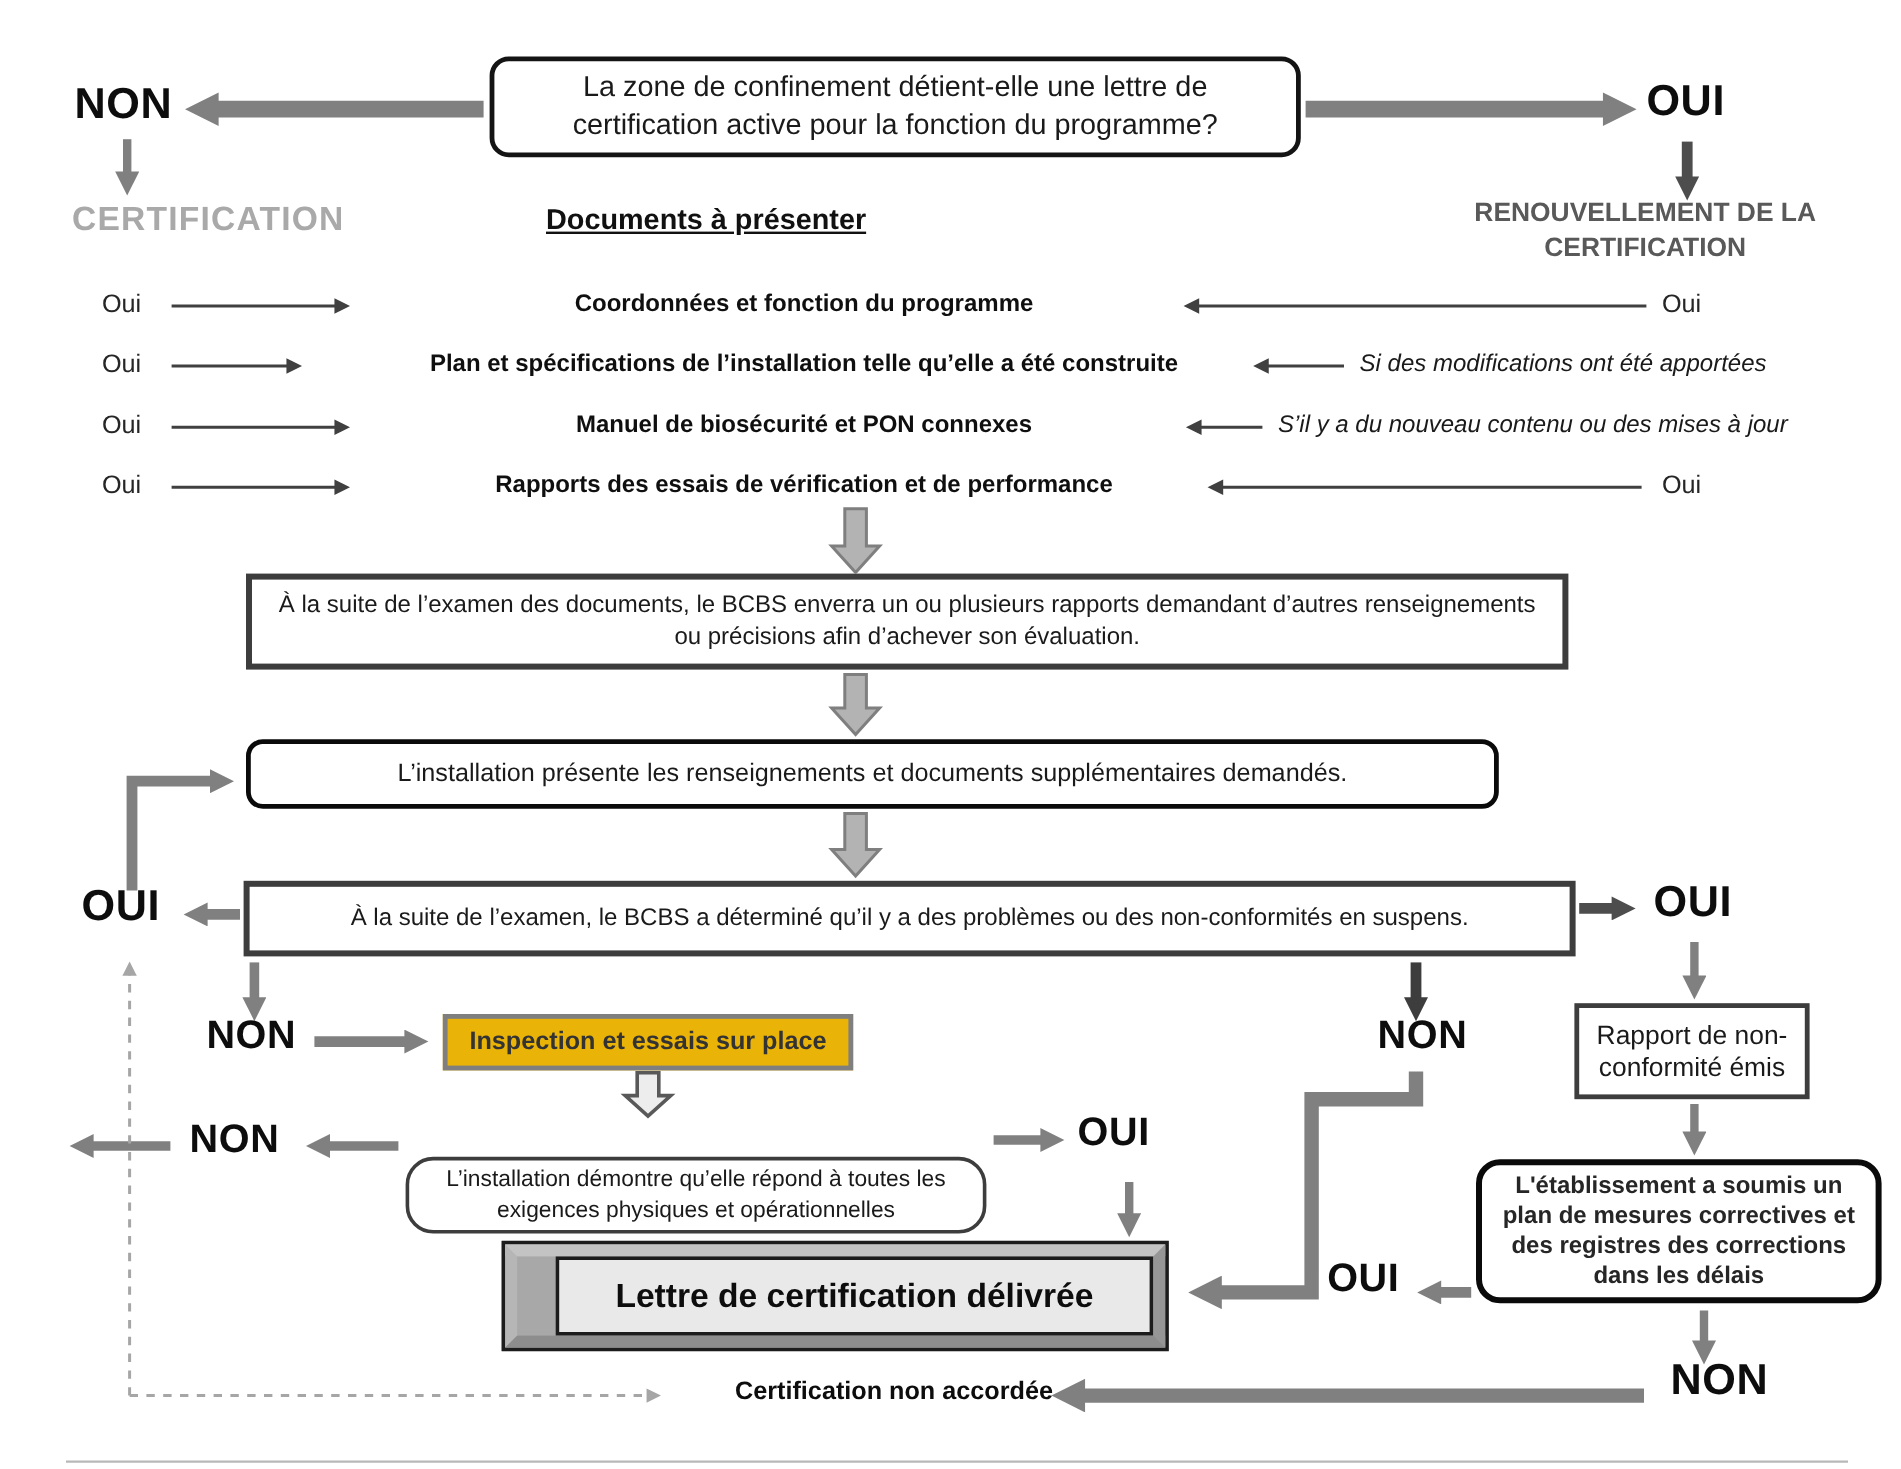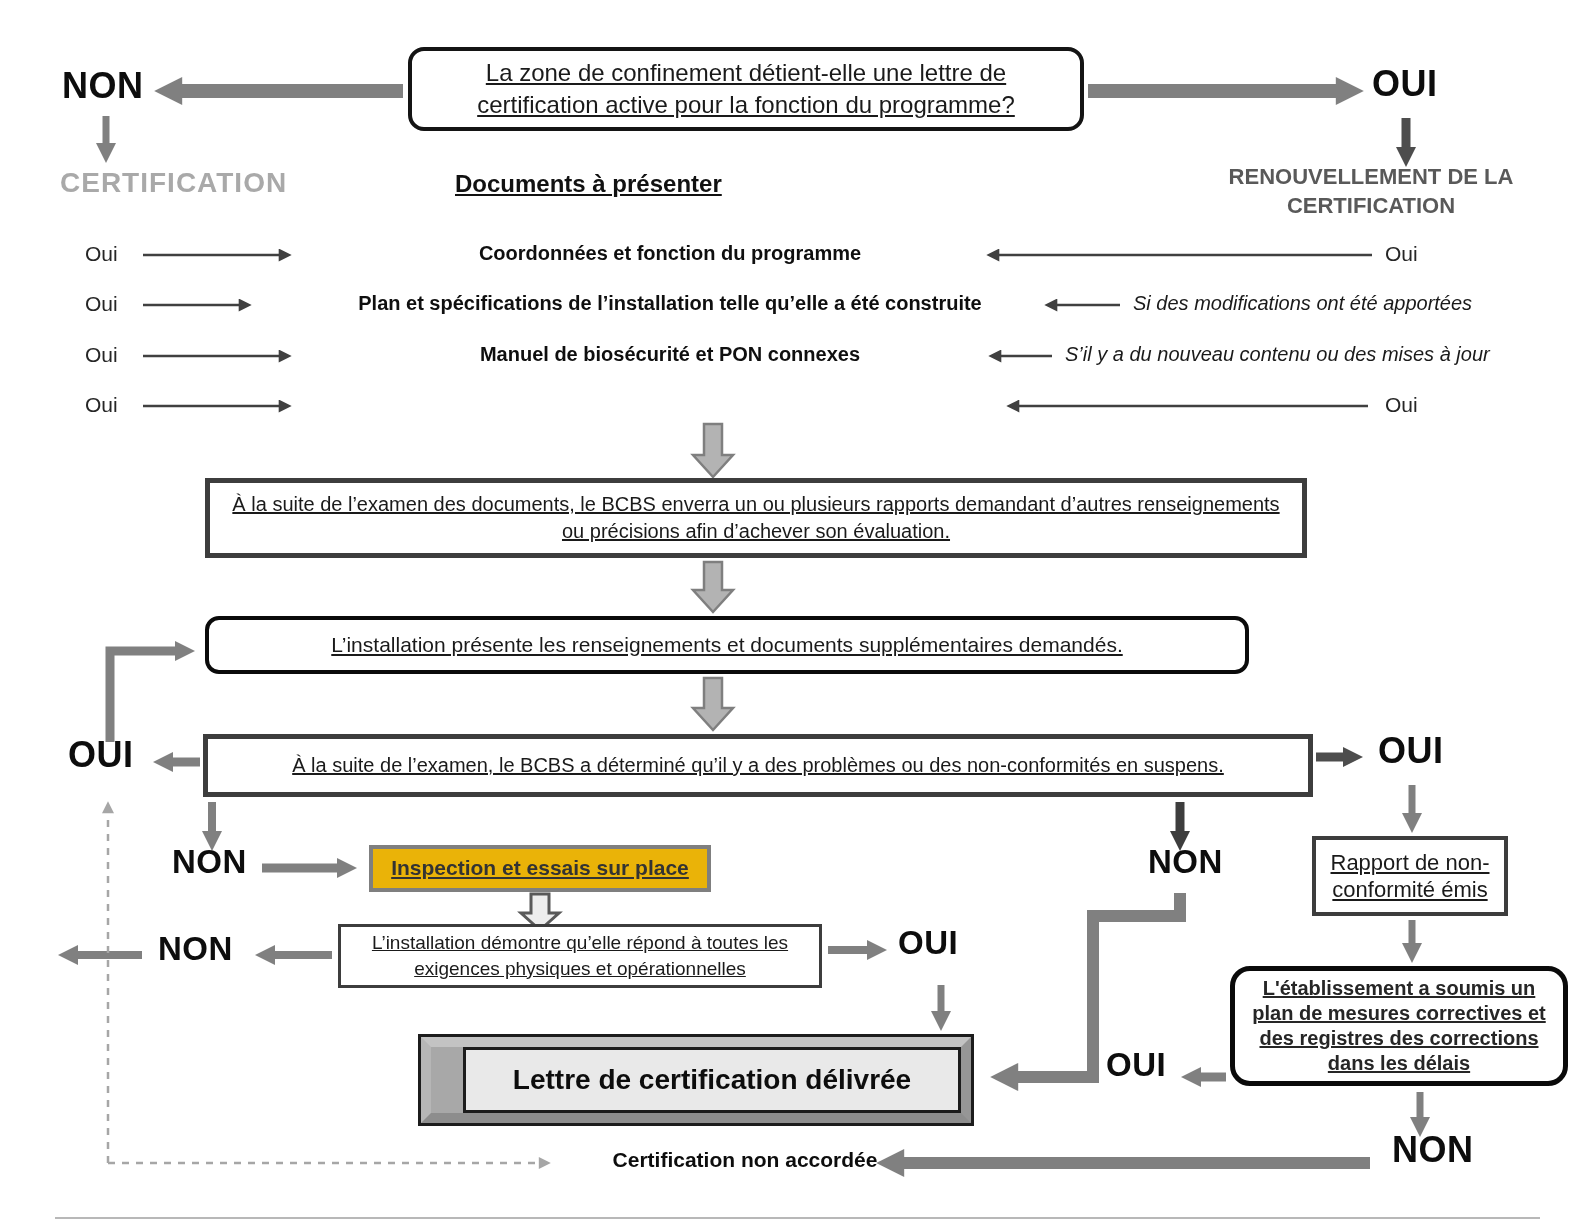--- a/index.html
+++ b/index.html
@@ -5,21 +5,21 @@
   html,body{margin:0;padding:0;background:#ffffff;}
   #canvas{
     position:relative;width:1584px;height:1224px;background:#ffffff;overflow:hidden;
     font-family:"Liberation Sans",sans-serif;color:#1a1a1a;
   }
   #arrows{position:absolute;left:0;top:0;width:1584px;height:1224px;z-index:1;}
   .abs{position:absolute;z-index:2;}
   .decision{font-weight:900;color:#0d0d0d;letter-spacing:0.5px;line-height:1;}
   .d36{font-size:36px;} .d32{font-size:33px;}
   .box{display:flex;align-items:center;justify-content:center;text-align:center;
-       background:#ffffff;box-sizing:border-box;line-height:1.35;text-decoration:underline;}
+       background:#ffffff;box-sizing:border-box;line-height:1.35;}
   .qbox{border:4px solid #141414;border-radius:16px;font-size:24px;padding:0 14px;}
   .sq-dark{border:5px solid #3d3d3d;font-size:20px;padding:0 14px;}
   .round-black{border:4px solid #0a0a0a;border-radius:14px;font-size:21px;padding:0 12px;}
   .nowrap{white-space:nowrap;}
   .gray-label{font-weight:bold;color:#a9a9a9;font-size:28px;letter-spacing:1px;}
   .dark-label{font-weight:bold;color:#595959;font-size:22px;text-align:center;line-height:1.3;}
   .doc-header{font-weight:bold;font-size:24px;text-decoration:underline;color:#111;}
   .oui-small{font-size:21px;color:#262626;}
   .row-title{font-weight:bold;font-size:20px;text-align:center;color:#0f0f0f;white-space:nowrap;}
   .row-italic{font-style:italic;font-size:20px;color:#1a1a1a;white-space:nowrap;}
@@ -121,33 +121,34 @@
 
   <div class="abs oui-small" style="left:85px;top:292px;">Oui</div>
   <div class="abs row-title" style="left:280px;top:292px;width:780px;">Plan et spécifications de l’installation telle qu’elle a été construite</div>
   <div class="abs row-italic" style="left:1133px;top:292px;">Si des modifications ont été apportées</div>
 
   <div class="abs oui-small" style="left:85px;top:343px;">Oui</div>
   <div class="abs row-title" style="left:280px;top:343px;width:780px;">Manuel de biosécurité et PON connexes</div>
   <div class="abs row-italic" style="left:1065px;top:343px;">S’il y a du nouveau contenu ou des mises à jour</div>
 
   <div class="abs oui-small" style="left:85px;top:393px;">Oui</div>
+  <div class="abs row-title" style="left:280px;top:393px;width:780px;">Rapports des essais de vérification et de performance</div>
   <div class="abs oui-small" style="left:1385px;top:393px;">Oui</div>
 
   <div class="abs box sq-dark" style="left:205px;top:478px;width:1102px;height:80px;">À la suite de l’examen des documents, le BCBS enverra un ou plusieurs rapports demandant d’autres renseignements ou précisions afin d’achever son évaluation.</div>
   <div class="abs box round-black" style="left:205px;top:616px;width:1044px;height:58px;">L’installation présente les renseignements et documents supplémentaires demandés.</div>
   <div class="abs box sq-dark nowrap" style="left:203px;top:734px;width:1110px;height:63px;">À la suite de l’examen, le BCBS a déterminé qu’il y a des problèmes ou des non-conformités en suspens.</div>
 
   <div class="abs decision d36" style="left:68px;top:737px;">OUI</div>
   <div class="abs decision d36" style="left:1378px;top:733px;">OUI</div>
   <div class="abs decision d32" style="left:172px;top:845px;">NON</div>
   <div class="abs decision d32" style="left:1148px;top:845px;">NON</div>
 
   <div class="abs box inspection" style="left:369px;top:845px;width:342px;height:47px;">Inspection et essais sur place</div>
-  <div class="abs box demonstrate" style="left:338px;top:924px;width:484px;height:64px;">L’installation démontre qu’elle répond à toutes les exigences physiques et opérationnelles</div>
+  <div class="abs box demonstrate" style="left:338px;top:964px;width:484px;height:64px;border-radius:23px;">L’installation démontre qu’elle répond à toutes les exigences physiques et opérationnelles</div>
   <div class="abs decision d32" style="left:158px;top:932px;">NON</div>
   <div class="abs decision d32" style="left:898px;top:926px;">OUI</div>
 
   <div class="abs letter-outer" style="left:418px;top:1034px;width:556px;height:92px;">
     <div class="letter-bevel">
       <div class="letter-inner">Lettre de certification délivrée</div>
     </div>
   </div>
 
   <div class="abs box cap" style="left:1230px;top:966px;width:338px;height:120px;">L'établissement a soumis un plan de mesures correctives et des registres des corrections dans les délais</div>

